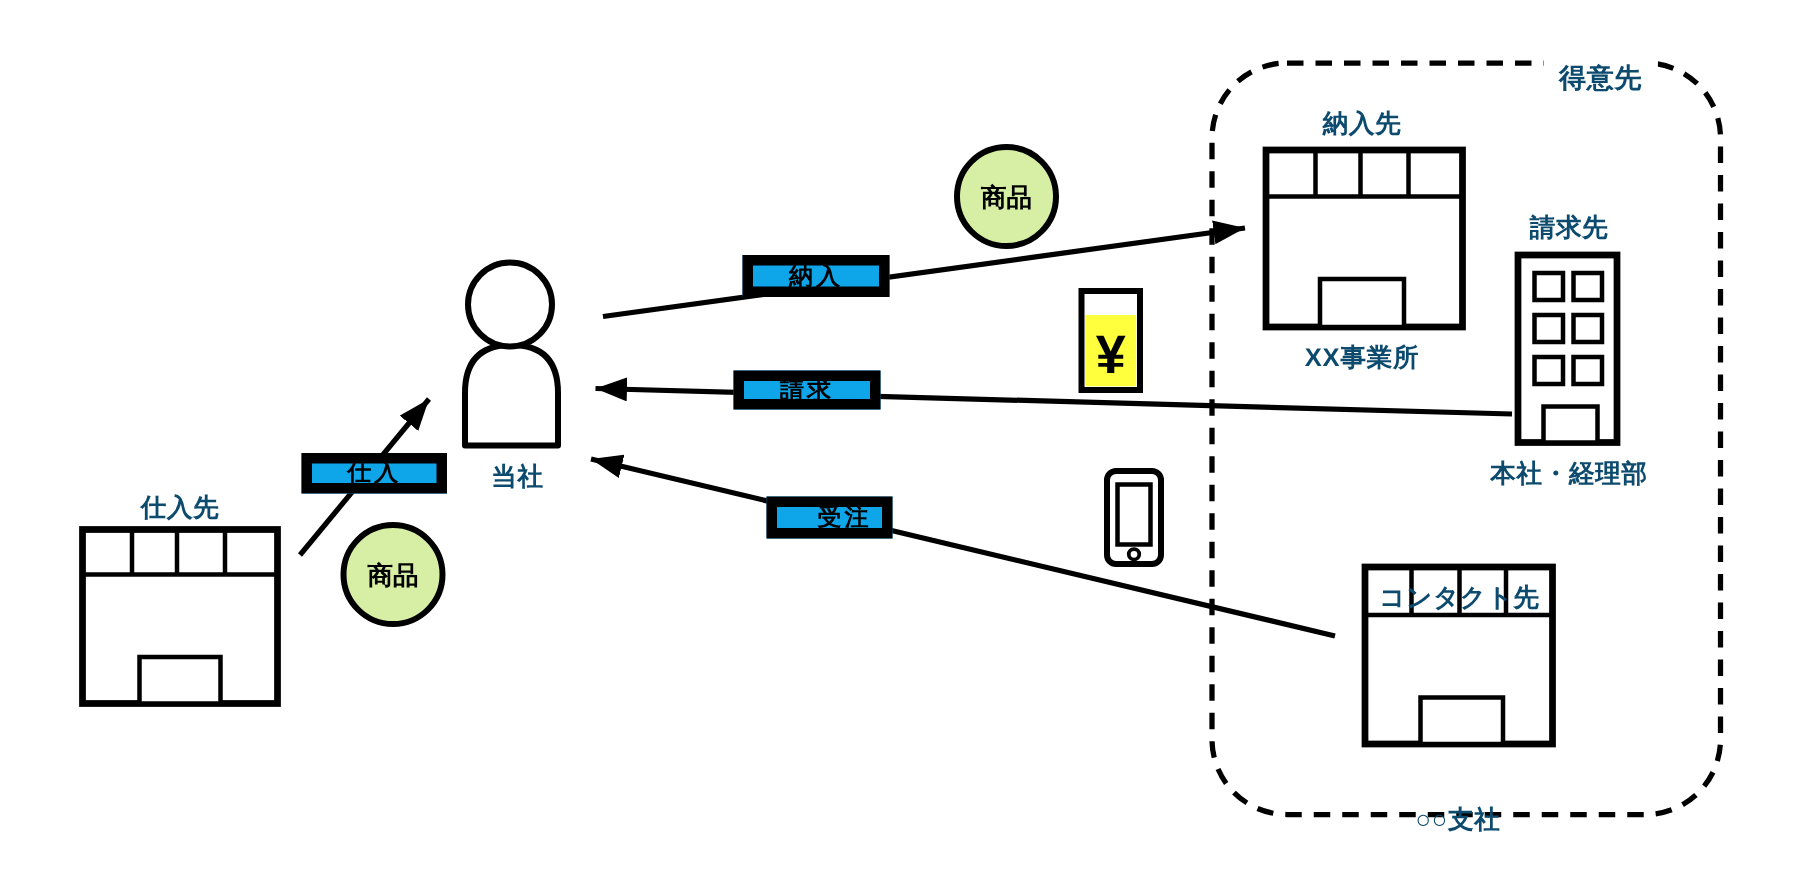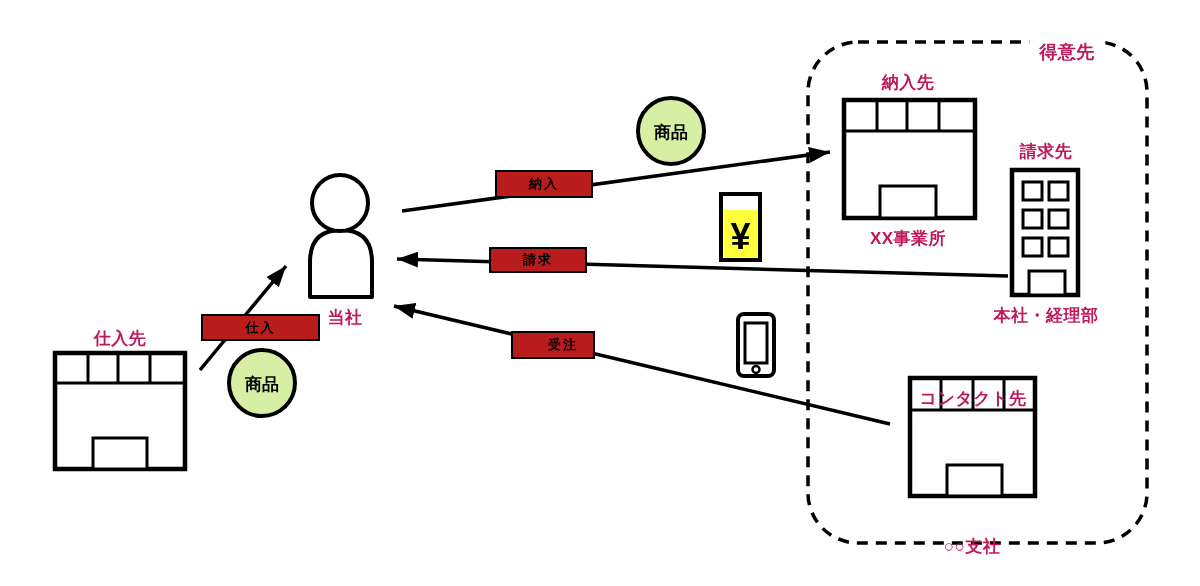--- a/index.html
+++ b/index.html
@@ -8,31 +8,31 @@
     width:1200px;height:586px;
     background:#fff;
     font-family:"Liberation Sans","DejaVu Sans",sans-serif;
     overflow:hidden;
   }
   #diagram-svg{position:absolute;left:0;top:0;z-index:1;}
   .overlay{position:absolute;left:0;top:0;width:1200px;height:586px;z-index:2;pointer-events:none;}
   .entity-label{
     position:absolute;
     transform:translateX(-50%);
-    font-size:17px;font-weight:bold;color:#be185d;
+    font-size:17px;font-weight:bold;color:#0c4a6e;
     white-space:nowrap;letter-spacing:.5px;
   }
   .group-label{
     background:#fff;padding:0 10px;font-size:18px;
   }
   .flow-box{
     position:absolute;box-sizing:border-box;
-    background:#b91c1c;border:2px solid #000000;
+    background:#0ea5e9;border:7px solid #000000;
     display:flex;align-items:center;justify-content:center;
-    font-size:13px;font-weight:bold;color:#000;letter-spacing:2px;
+    font-size:16px;font-weight:bold;color:#000;letter-spacing:2px;
   }
   svg text{font-family:"Liberation Sans","DejaVu Sans",sans-serif;}
 </style>
 </head>
 <body>
 
 <div id="canvas">
 
   <svg id="diagram-svg" width="1200" height="586" viewBox="0 0 1200 586">
     <defs>
@@ -109,21 +109,21 @@
     </g>
 
     <g>
       <circle cx="671" cy="131" r="33" stroke="#000" stroke-width="4" fill="#d6efa5"></circle>
       <text x="671" y="132" text-anchor="middle" dominant-baseline="central" font-size="17" font-weight="bold" fill="#000">商品</text>
     </g>
   </svg>
 
   <div class="overlay">
 
-    <div class="flow-box" style="left:201px;top:314px;width:119px;height:27px;">仕入</div>
+    <div class="flow-box" style="left:201px;top:302px;width:97px;height:27px;">仕入</div>
     <div class="flow-box" style="left:495px;top:170px;width:98px;height:28px;">納入</div>
     <div class="flow-box" style="left:489px;top:247px;width:98px;height:26px;">請求</div>
     <div class="flow-box" style="left:511px;top:331px;width:84px;height:28px;padding-left:20px;">受注</div>
 
     <div class="entity-label" style="left:120px;top:327px;">仕入先</div>
     <div class="entity-label" style="left:345px;top:306px;">当社</div>
     <div class="entity-label group-label" style="left:1067px;top:40px;">得意先</div>
     <div class="entity-label" style="left:908px;top:71px;">納入先</div>
     <div class="entity-label" style="left:908px;top:227px;">XX事業所</div>
     <div class="entity-label" style="left:1046px;top:140px;">請求先</div>

